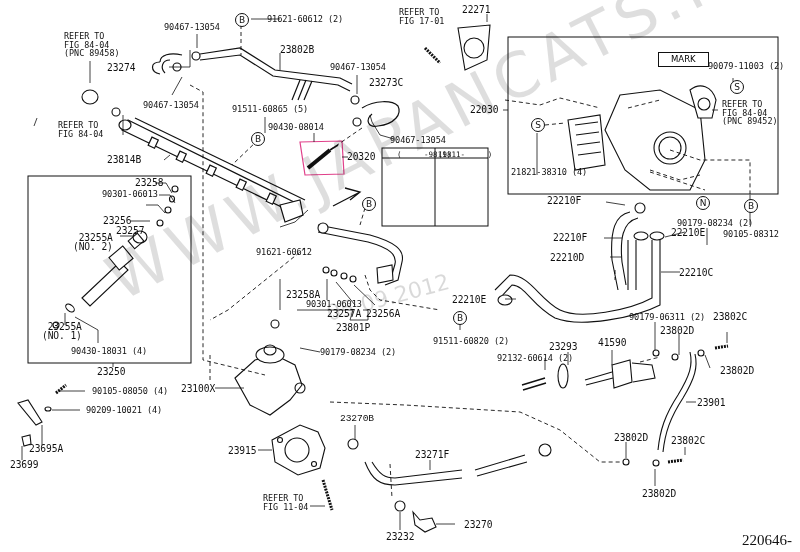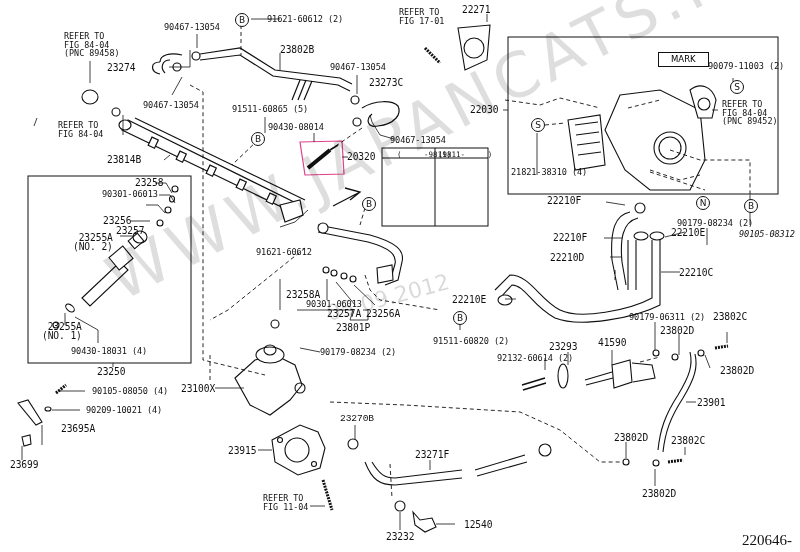--- a/index.html
+++ b/index.html
@@ -338,40 +338,40 @@
   <div class="lbl big" style="left:336px; top:323px;">23801P</div>
   <div class="lbl" style="left:433px; top:337px;">91511-60820 (2)</div>
 
   <div class="lbl big" style="left:547px; top:196px;">22210F</div>
   <div class="lbl big" style="left:553px; top:233px;">22210F</div>
   <div class="lbl big" style="left:671px; top:228px;">22210E</div>
   <div class="lbl big" style="left:550px; top:253px;">22210D</div>
   <div class="lbl big" style="left:679px; top:268px;">22210C</div>
   <div class="lbl big" style="left:452px; top:295px;">22210E</div>
   <div class="lbl" style="left:677px; top:219px;">90179-08234 (2)</div>
-  <div class="lbl" style="left:739px; top:230px;font-style:italic;">90105-08312</div>
+  <div class="lbl" style="left:723px; top:230px;">90105-08312</div>
 
   <div class="lbl" style="left:320px; top:348px;">90179-08234 (2)</div>
   <div class="lbl" style="left:629px; top:313px;">90179-06311 (2)</div>
   <div class="lbl big" style="left:713px; top:312px;">23802C</div>
   <div class="lbl big" style="left:660px; top:326px;">23802D</div>
   <div class="lbl big" style="left:720px; top:366px;">23802D</div>
   <div class="lbl" style="left:497px; top:354px;">92132-60614 (2)</div>
   <div class="lbl big" style="left:549px; top:342px;">23293</div>
   <div class="lbl big" style="left:598px; top:338px;">41590</div>
   <div class="lbl big" style="left:697px; top:398px;">23901</div>
   <div class="lbl big" style="left:614px; top:433px;">23802D</div>
   <div class="lbl big" style="left:671px; top:436px;">23802C</div>
   <div class="lbl big" style="left:642px; top:489px;">23802D</div>
 
   <div class="lbl big" style="left:181px; top:384px;">23100X</div>
   <div class="lbl" style="left:92px; top:387px;">90105-08050 (4)</div>
   <div class="lbl" style="left:86px; top:406px;">90209-10021 (4)</div>
-  <div class="lbl big" style="left:29px; top:424px;margin-left:32px;">23695A</div>
+  <div class="lbl big" style="left:29px; top:444px;">23695A</div>
   <div class="lbl big" style="left:10px; top:460px;">23699</div>
   <div class="lbl big" style="left:228px; top:446px;">23915</div>
   <div class="lbl big" style="left:340px; top:414px;font-family:Liberation Mono, monospace;">23270B</div>
   <div class="lbl big" style="left:415px; top:450px;">23271F</div>
   <div class="lbl big" style="left:386px; top:532px;">23232</div>
-  <div class="lbl big" style="left:464px; top:520px;">12540</div>
+  <div class="lbl big" style="left:464px; top:520px;">23270</div>
 
   <div class="figno" style="left:742px; top:532px;">220646-F</div>
 </div>
 
 </body></html>

